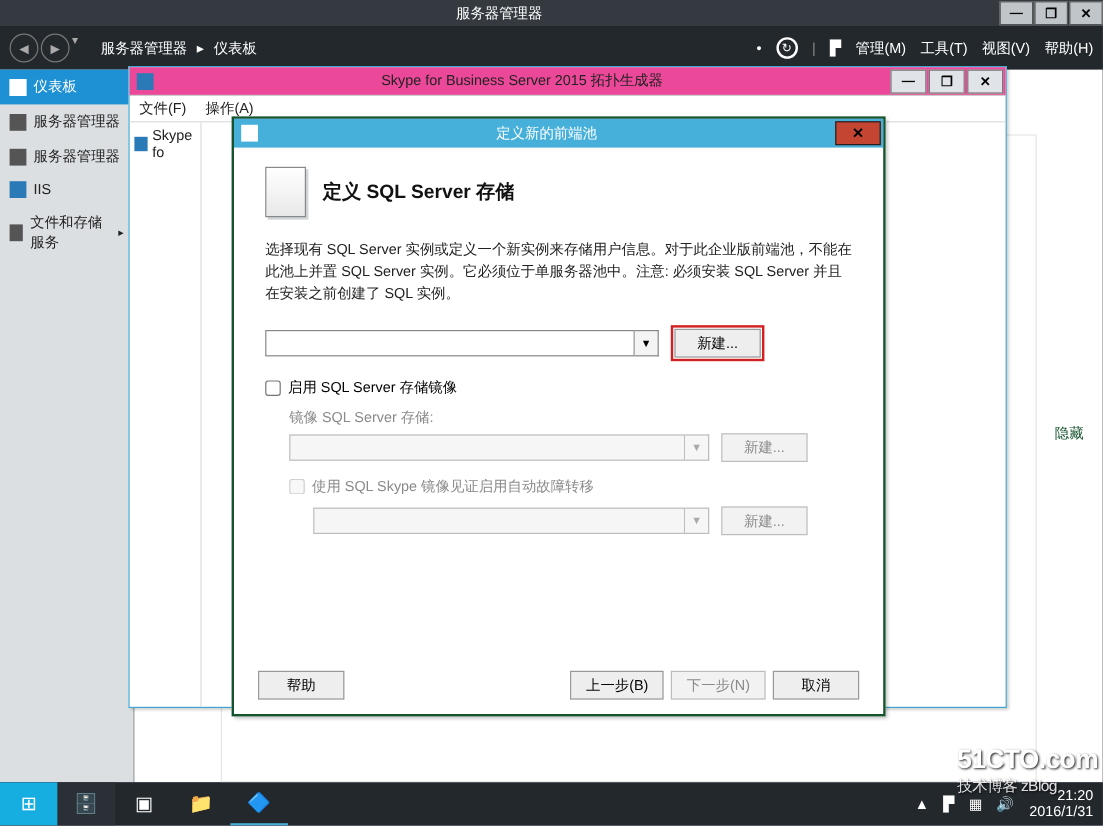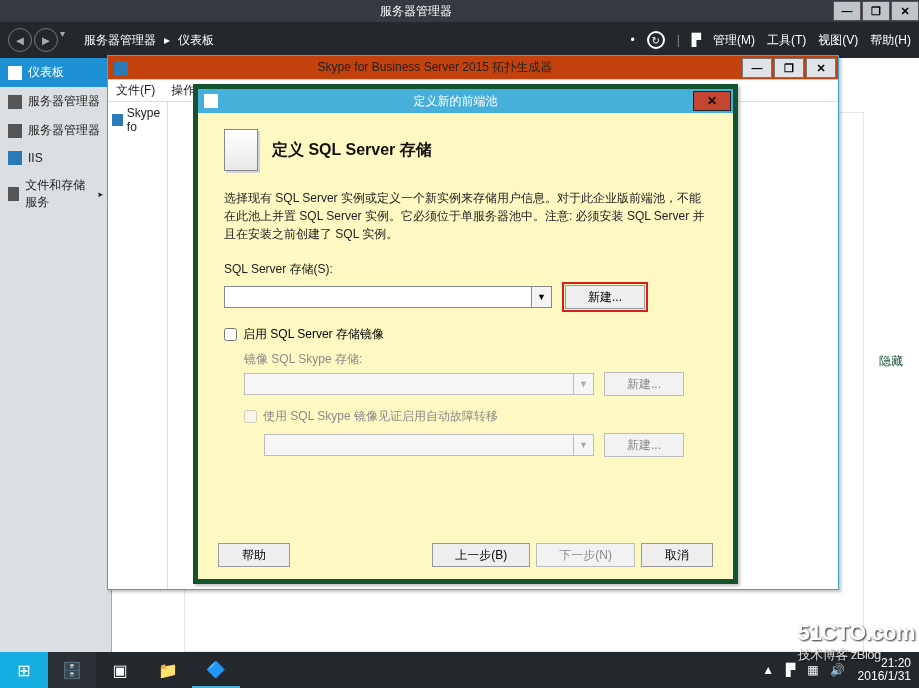--- a/index.html
+++ b/index.html
@@ -35,48 +35,48 @@
 
 
 .taskbar { position: absolute; left: 0; right: 0; bottom: 0; height: 36px; background: #23282d; display: flex; align-items: center; }
 .tb-btn { height: 36px; width: 48px; display: flex; align-items: center; justify-content: center; color: #fff; font-size: 16px; }
 .tb-start { background: #16aee0; }
 .tb-right { margin-left: auto; display: flex; align-items: center; color: #fff; padding-right: 8px; gap: 12px; font-size: 11px; }
 .clock { text-align: right; line-height: 1.1; }
 
 
 .win-tb { position: absolute; top: 55px; left: 107px; width: 732px; height: 535px; border: 1px solid #3fa7cf; background: #fff; box-shadow: 2px 2px 3px rgba(0,0,0,0.25); }
-.win-tb-titlebar { height: 24px; background: #c2410c; border-bottom: 1px solid #ccc; display: flex; align-items: center; padding-left: 6px; gap: 6px; }
+.win-tb-titlebar { height: 24px; background: #ec4899; border-bottom: 1px solid #ccc; display: flex; align-items: center; padding-left: 6px; gap: 6px; }
 .tb-title-icon { width: 14px; height: 14px; background: #2a7ab8; display: inline-block; }
 .win-tb-titlebar .title { flex: 1; text-align: center; color: #222; font-size: 12px; }
 .win-tb .win-ctrls { display: flex; }
 .win-tb .win-ctrl { width: 30px; height: 20px; border: 1px solid #777; background: #e0e4e8; display: flex; align-items: center; justify-content: center; font-size: 11px; margin-top: 1px; margin-right: 2px; font-weight: bold; }
 .win-tb-menu { height: 22px; display: flex; align-items: center; gap: 16px; padding-left: 8px; color: #222; font-size: 12px; border-bottom: 1px solid #ddd; }
 .win-tb-body { display: flex; height: calc(100% - 46px); }
 .win-tb-tree { width: 60px; border-right: 1px solid #ddd; padding: 4px; }
 .tree-row { display: flex; align-items: center; gap: 4px; font-size: 12px; color: #222; }
 .tree-icon { width: 14px; height: 12px; background: #2a7ab8; display: inline-block; }
 
 
-.wizard { position: absolute; top: 84px; left: 193px; width: 545px; height: 500px; border: 5px solid #14532d; background: #fef9c3; box-shadow: 2px 2px 3px rgba(0,0,0,0.25); }
+.wizard { position: absolute; top: 97px; left: 193px; width: 545px; height: 500px; border: 2px solid #14532d; background: #ffffff; box-shadow: 2px 2px 3px rgba(0,0,0,0.25); }
 .wiz-titlebar { height: 24px; background: #46b0da; display: flex; align-items: center; padding-left: 6px; gap: 6px; }
 .wiz-titlebar .title { flex: 1; text-align: center; color: #fff; font-size: 12px; }
 .wiz-close { width: 38px; height: 20px; background: #c44531; color: #000; display: flex; align-items: center; justify-content: center; margin-right: 2px; font-weight: bold; font-size: 12px; border: 1px solid #222; }
 .wiz-body { padding: 16px 26px; }
 .wiz-head { display: flex; align-items: center; gap: 14px; margin-bottom: 18px; }
 .wiz-head-icon { width: 34px; height: 42px; border: 1px solid #888; background: linear-gradient(#fff,#e8e8e8); box-shadow: 2px 2px 0 #cfd4d8; position: relative; }
 .wiz-head-icon::before { content: ""; position: absolute; left: -6px; top: -6px; width: 34px; height: 42px; border: 1px solid #888; background: linear-gradient(#fff,#e8e8e8); z-index: -1; }
 .wiz-head-title { font-size: 16px; font-weight: bold; color: #111; }
 .wiz-desc { color: #222; font-size: 12px; line-height: 1.5; margin-bottom: 18px; }
 .field-label { color: #222; font-size: 12px; margin-bottom: 4px; }
 .field-row { display: flex; align-items: center; gap: 10px; }
 .combo { display: flex; height: 22px; }
 .combo .inp { border: 1px solid #888; background: #fff; height: 22px; }
 .combo .arrow { width: 20px; height: 22px; border: 1px solid #888; border-left: none; background: #f4f4f4; display: flex; align-items: center; justify-content: center; font-size: 9px; }
-.btn { height: 24px; padding: 0 22px; background: #eee; border: 1px solid #999; display: flex; align-items: center; justify-content: center; font-size: 12px; min-width: 72px; }
+.btn { height: 24px; padding: 0 12px; background: #eee; border: 1px solid #999; display: flex; align-items: center; justify-content: center; font-size: 12px; min-width: 72px; }
 .btn.disabled { color: #8a8a8a; background: #f2f2f2; border-color: #bdbdbd; }
 .combo.disabled .inp, .combo.disabled .arrow { border-color: #bdbdbd; background: #f6f6f6; color: #aaa; }
 .redbox { border: 2px solid #d21f1f; padding: 1px; }
 .chk-row { display: flex; align-items: center; gap: 6px; margin-top: 14px; font-size: 12px; }
 input[type=checkbox] { width: 13px; height: 13px; }
 .indent { margin-left: 20px; }
 .section { margin-top: 8px; }
 .wiz-footer { position: absolute; bottom: 12px; left: 20px; right: 20px; display: flex; align-items: center; }
 .wiz-footer .right { margin-left: auto; display: flex; gap: 6px; }
 
@@ -180,38 +180,37 @@
     <span class="title">定义新的前端池</span>
     <div class="wiz-close">✕</div>
   </div>
   <div class="wiz-body">
     <div class="wiz-head">
       <div class="wiz-head-icon"></div>
       <div class="wiz-head-title">定义 SQL Server 存储</div>
     </div>
     <div class="wiz-desc">选择现有 SQL Server 实例或定义一个新实例来存储用户信息。对于此企业版前端池，不能在此池上并置 SQL Server 实例。它必须位于单服务器池中。注意: 必须安装 SQL Server 并且在安装之前创建了 SQL 实例。</div>
 
-    <div class="field-label">SQL Server 存储(S):</div>
     <div class="field-row">
       <div class="combo">
         <div class="inp" style="width:308px"></div>
         <div class="arrow">▼</div>
       </div>
       <div class="redbox">
         <div class="btn">新建...</div>
       </div>
     </div>
 
     <div class="chk-row">
       <input type="checkbox" style="">
       <span>启用 SQL Server 存储镜像</span>
     </div>
 
     <div class="indent section">
-      <div class="field-label" style="color:#8a8a8a">镜像 SQL Skype 存储:</div>
+      <div class="field-label" style="color:#8a8a8a">镜像 SQL Server 存储:</div>
       <div class="field-row">
         <div class="combo disabled">
           <div class="inp" style="width:330px"></div>
           <div class="arrow">▼</div>
         </div>
         <div class="btn disabled">新建...</div>
       </div>
 
       <div class="chk-row" style="margin-top:12px">
         <input type="checkbox" disabled="" style="">

